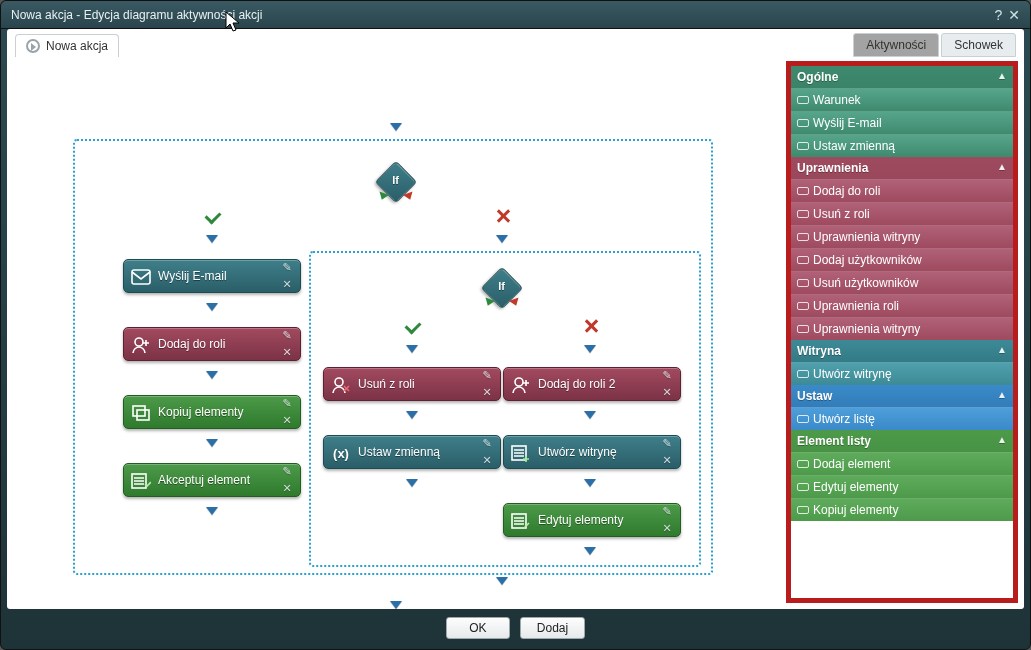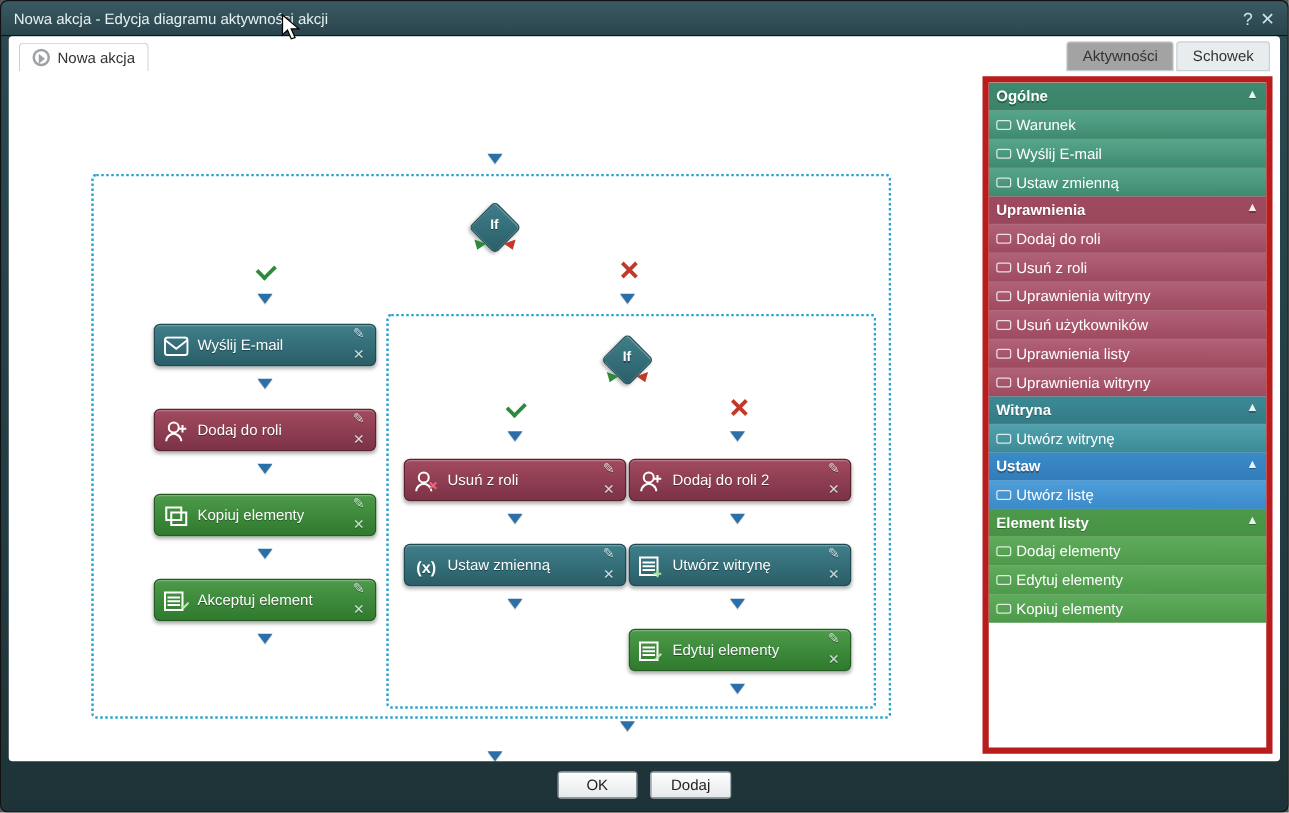--- a/index.html
+++ b/index.html
@@ -253,35 +253,36 @@
         <div class="pal-head"><span>Ogólne</span><span class="coll">▲</span></div>
         <div class="pal-item">Warunek</div>
         <div class="pal-item">Wyślij E-mail</div>
         <div class="pal-item">Ustaw zmienną</div>
       </div>
       <div class="pal-maroon">
         <div class="pal-head"><span>Uprawnienia</span><span class="coll">▲</span></div>
         <div class="pal-item">Dodaj do roli</div>
         <div class="pal-item">Usuń z roli</div>
         <div class="pal-item">Uprawnienia witryny</div>
+        <div class="pal-item">Dodaj użytkowników</div>
         <div class="pal-item">Usuń użytkowników</div>
-        <div class="pal-item">Uprawnienia listy</div>
+        <div class="pal-item">Uprawnienia roli</div>
         <div class="pal-item">Uprawnienia witryny</div>
       </div>
       <div class="pal-teal2">
         <div class="pal-head"><span>Witryna</span><span class="coll">▲</span></div>
         <div class="pal-item">Utwórz witrynę</div>
       </div>
       <div class="pal-blue">
         <div class="pal-head"><span>Ustaw</span><span class="coll">▲</span></div>
         <div class="pal-item">Utwórz listę</div>
       </div>
       <div class="pal-green2">
         <div class="pal-head"><span>Element listy</span><span class="coll">▲</span></div>
-        <div class="pal-item">Dodaj elementy</div>
+        <div class="pal-item">Dodaj element</div>
         <div class="pal-item">Edytuj elementy</div>
         <div class="pal-item">Kopiuj elementy</div>
       </div>
     </div>
   </div>
 
   <div class="footer">
     <button class="btn">OK</button>
     <button class="btn">Dodaj</button>
   </div>

